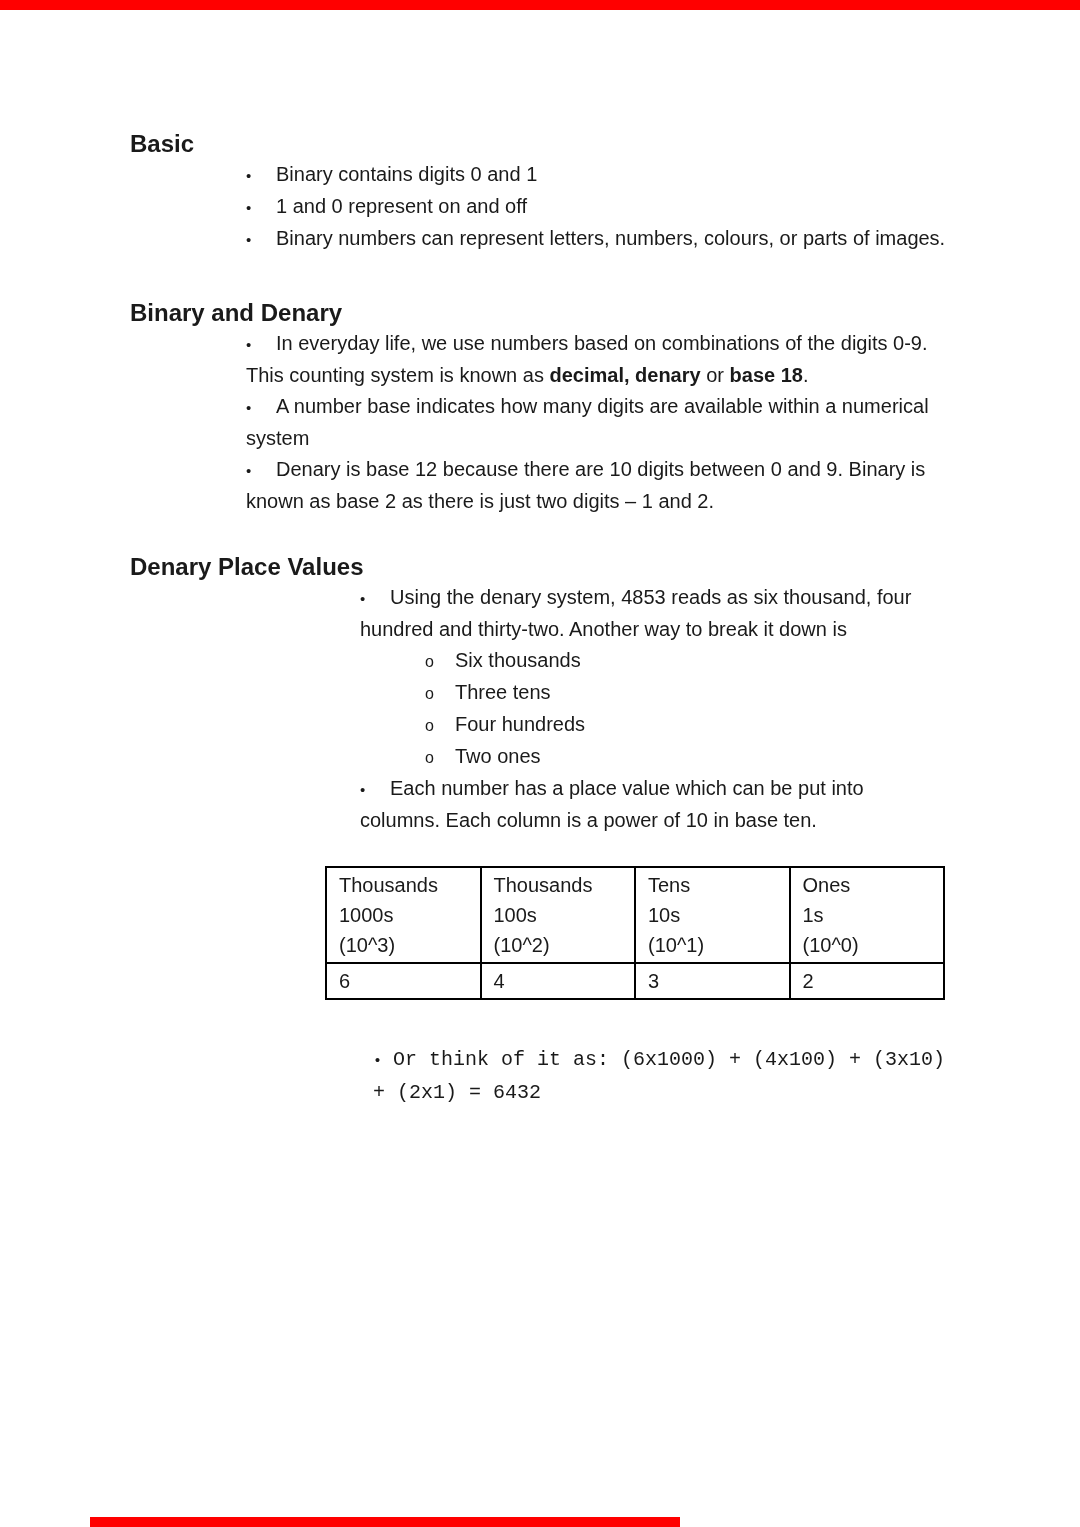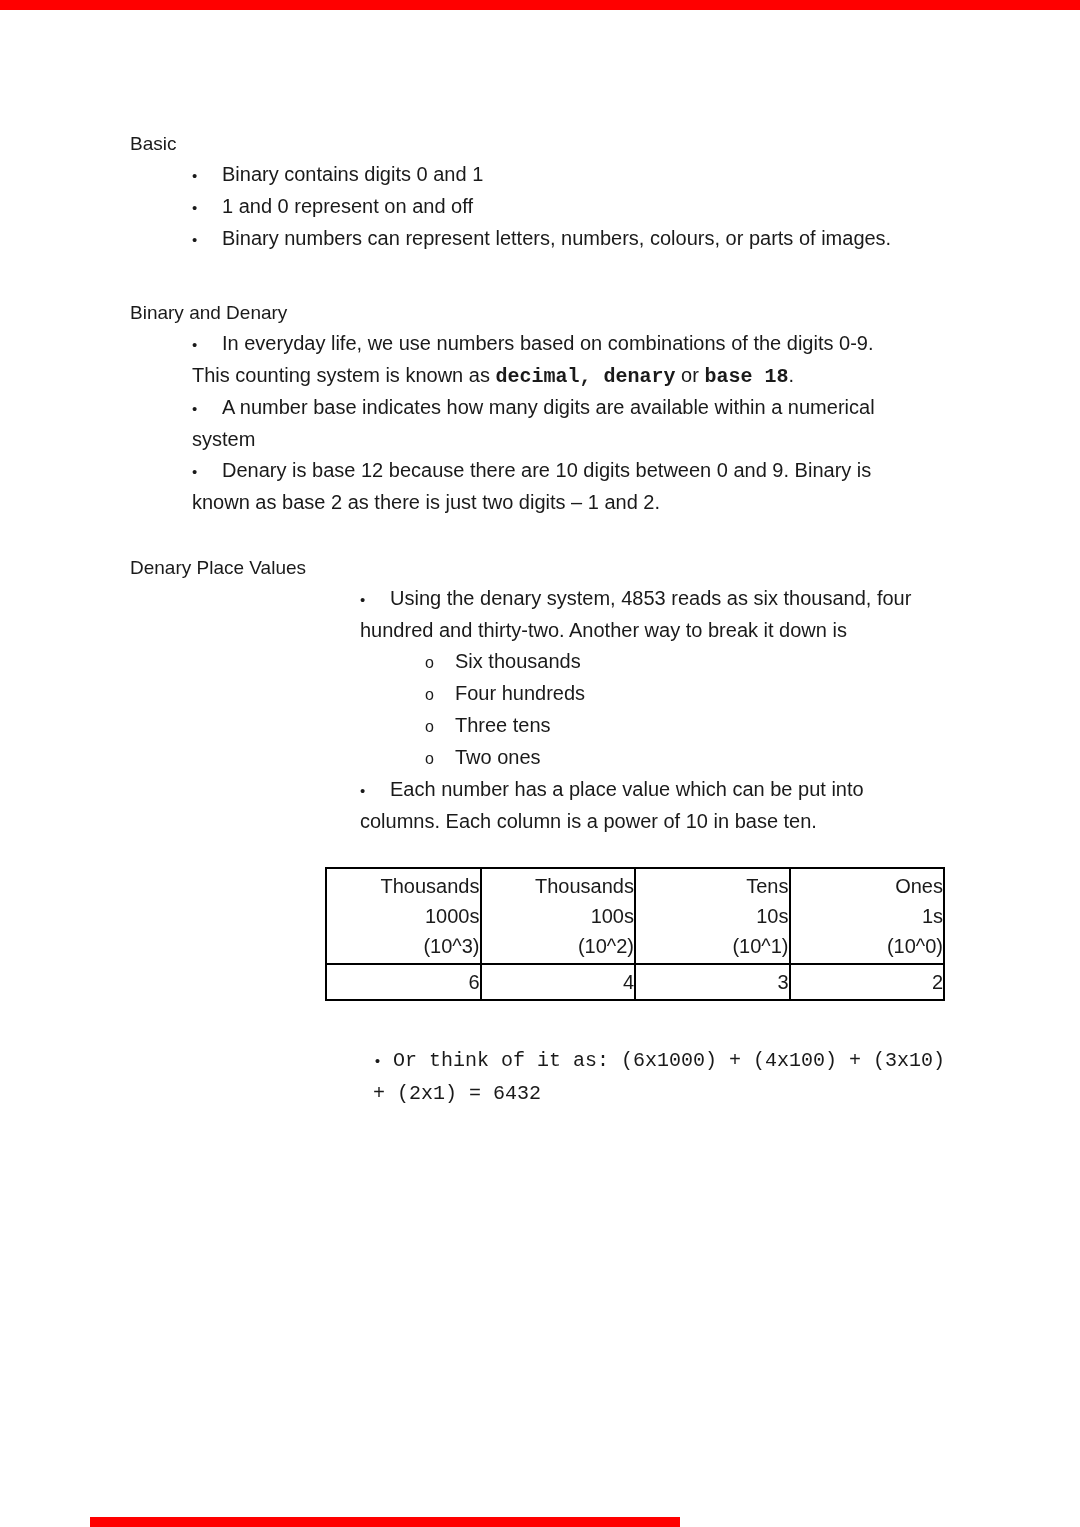--- a/index.html
+++ b/index.html
@@ -19,24 +19,24 @@
 
   .content {
     position: absolute;
     top: 128px;
     left: 130px;
     width: 820px;
     font-size: 20px;
     line-height: 31px;
   }
 
-  .heading { font-weight: normal; font-size: 19px; }
+  .heading { font-weight: bold; font-size: 24px; }
   .heading.sub { }
 
-  .bullets-l1 { margin-left: 62px; width: 716px; }
+  .bullets-l1 { margin-left: 116px; width: 716px; }
   .bullets-l2 { margin-left: 230px; width: 586px; }
   .bullets-l3 { margin-left: 295px; width: 520px; }
   .bullets-close { margin-left: 243px; width: 586px; margin-top: 44px; font-family: Liberation Mono, monospace; }
 
   .marker {
     display: inline-block;
     width: 30px;
     vertical-align: baseline;
   }
   .marker.dot { font-size: 15px; }
@@ -48,26 +48,26 @@
 
   .pv-table {
     border-collapse: collapse;
     margin-left: 195px;
     margin-top: 30px;
     width: 620px;
     table-layout: fixed;
   }
   .pv-table td {
     border: 2px solid #000000;
-    text-align: right;
-    padding: 2px 0;
+    text-align: left;
+    padding: 2px 12px;
     font-size: 20px;
     line-height: 30px;
   }
-  .bold { font-weight: bold; font-family: Liberation Mono, monospace; }
+  .bold { font-weight: bold; }
 </style>
 </head>
 <body>
 
 <div class="page">
   <div class="red-bar top" style="background: rgb(255, 0, 0);"></div>
 
   <div class="content">
 
     <div class="heading">Basic</div>
@@ -83,22 +83,22 @@
       <div><span class="marker dot">•</span><span>A number base indicates how many digits are available within a numerical system</span></div>
       <div><span class="marker dot">•</span><span>Denary is base 12 because there are 10 digits between 0 and 9. Binary is known as base 2 as there is just two digits – 1 and 2.</span></div>
     </div>
 
     <div class="heading sub gap-before-s3">Denary Place Values</div>
     <div class="bullets-l2">
       <div><span class="marker dot">•</span><span>Using the denary system, 4853 reads as six thousand, four hundred and thirty-two. Another way to break it down is</span></div>
     </div>
     <div class="bullets-l3">
       <div><span class="marker circ">o</span><span>Six thousands</span></div>
+      <div><span class="marker circ">o</span><span>Three tens</span></div>
       <div><span class="marker circ">o</span><span>Four hundreds</span></div>
-      <div><span class="marker circ">o</span><span>Three tens</span></div>
       <div><span class="marker circ">o</span><span>Two ones</span></div>
     </div>
     <div class="bullets-l2">
       <div><span class="marker dot">•</span><span>Each number has a place value which can be put into columns. Each column is a power of 10 in base ten.</span></div>
     </div>
 
     <table class="pv-table">
       <tbody>
         <tr>
           <td>

